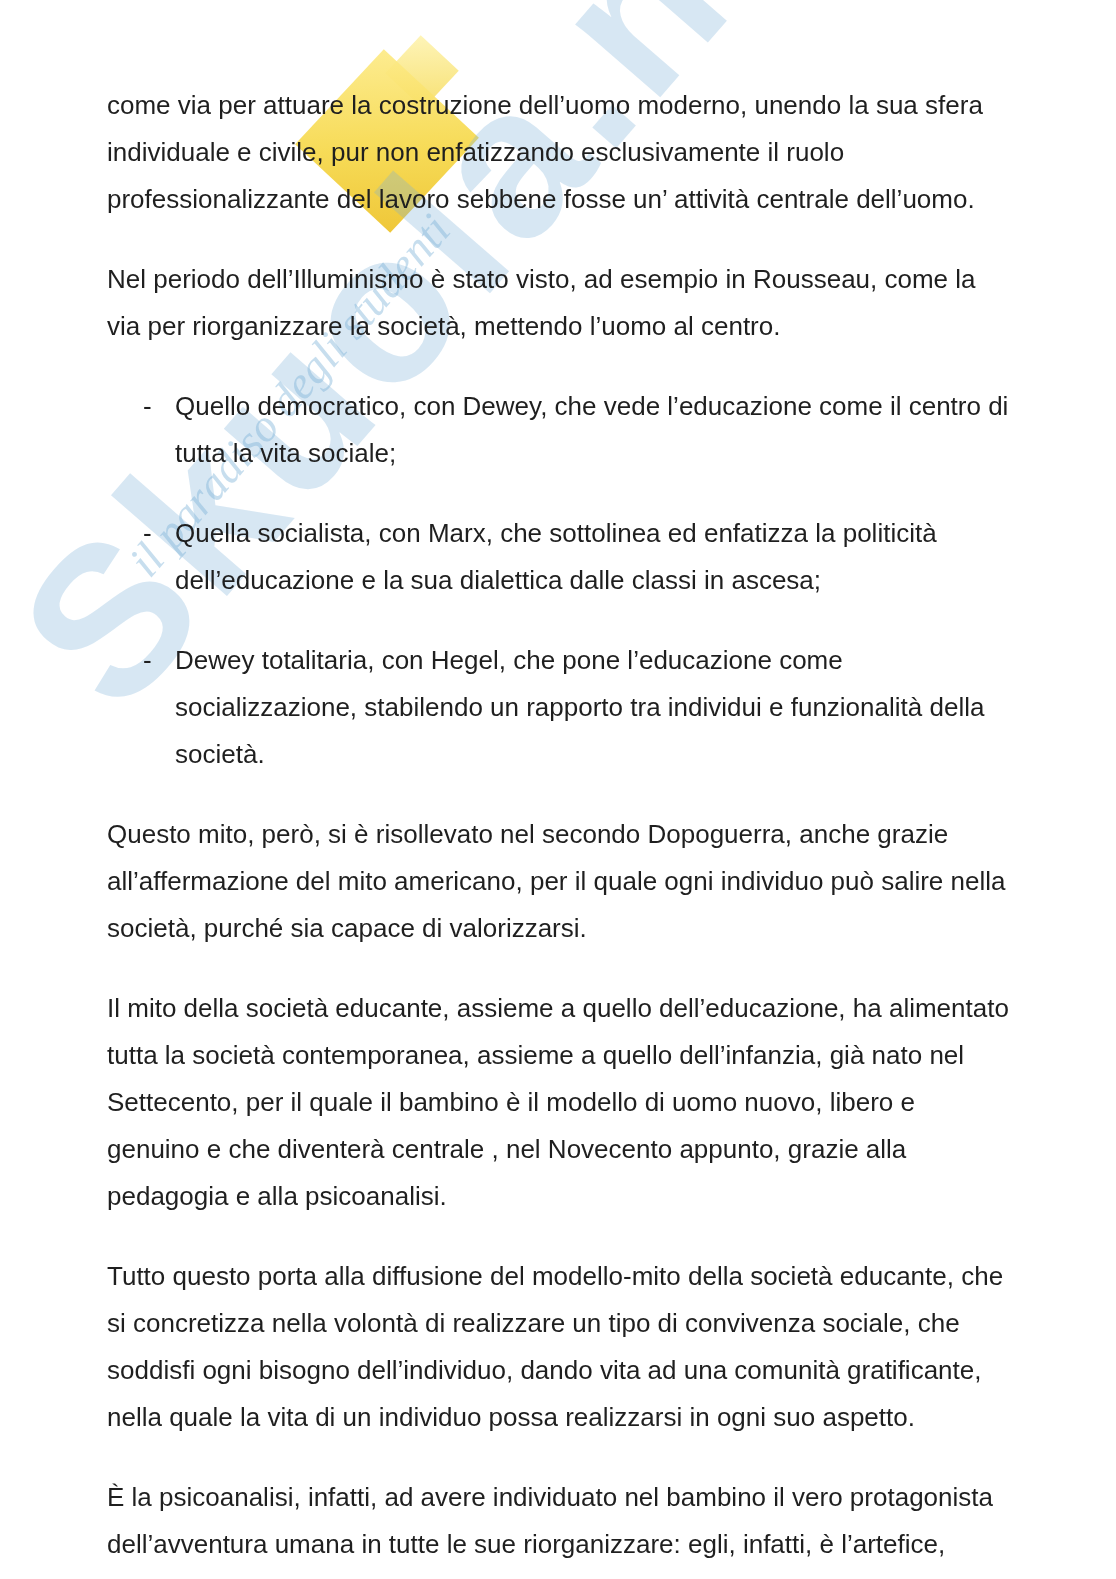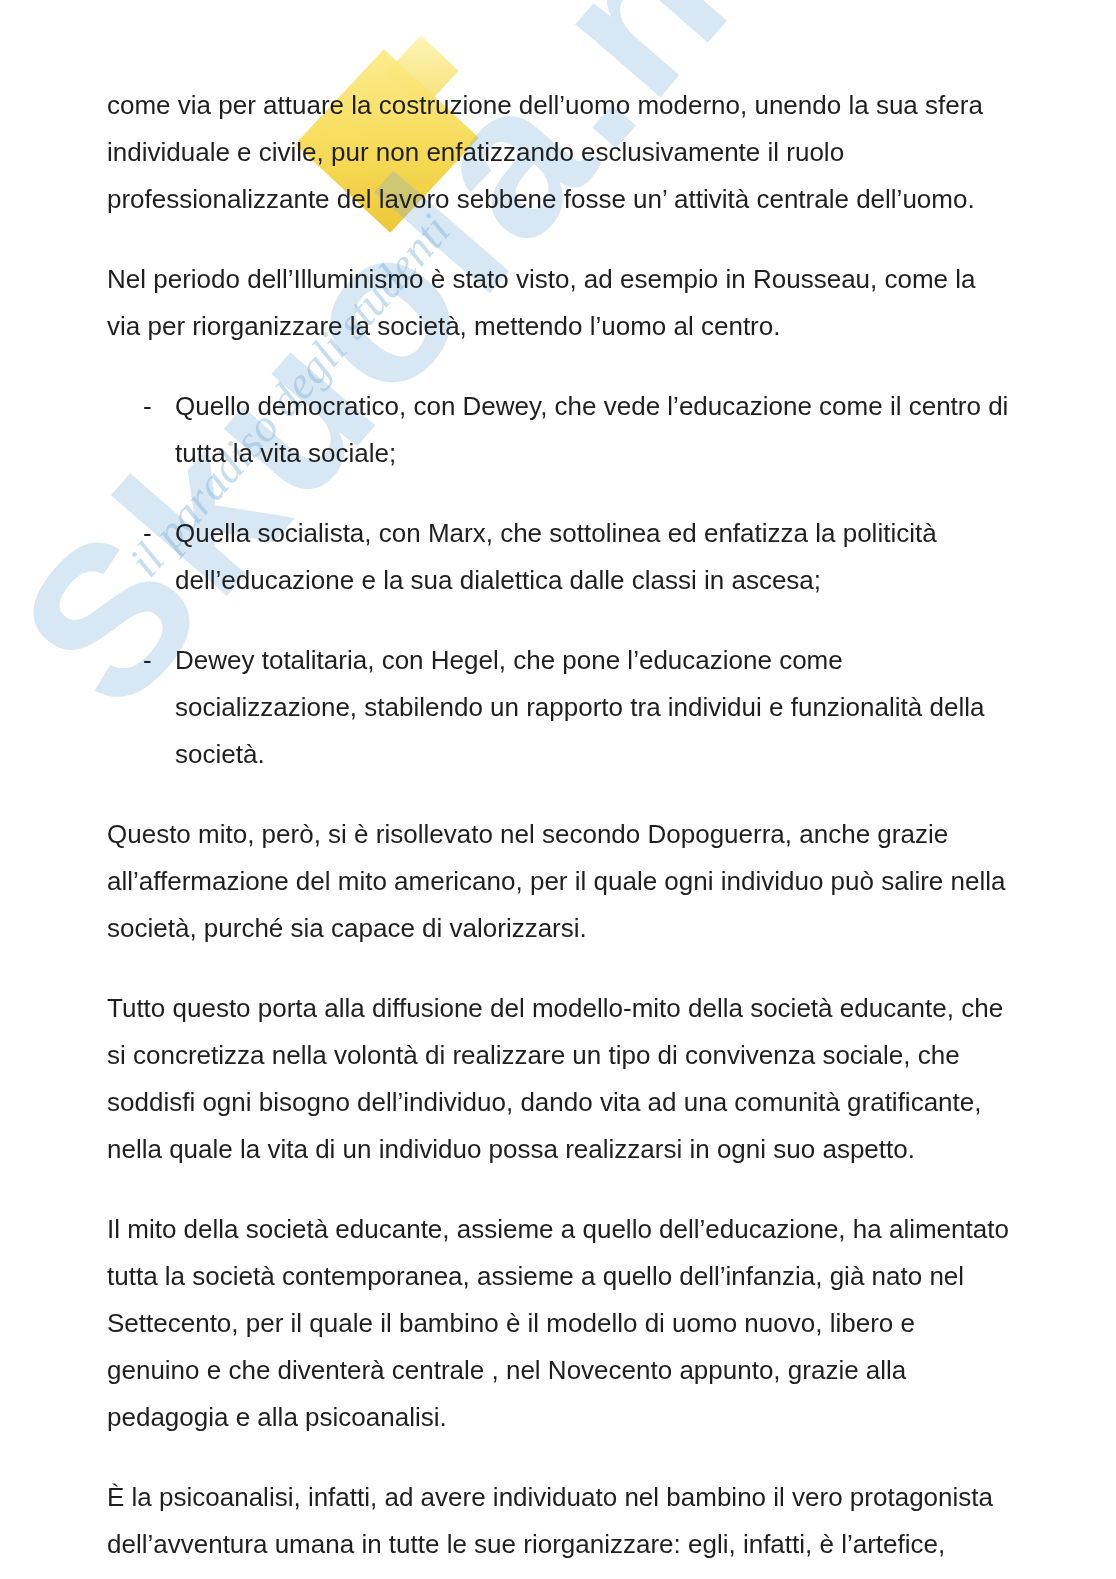--- a/index.html
+++ b/index.html
@@ -80,17 +80,17 @@
       <span class="marker">-</span>
       <span class="li-text">Quella socialista, con Marx, che sottolinea ed enfatizza la politicità dell’educazione e la sua dialettica dalle classi in ascesa;</span>
     </div>
     <div class="bullet-item">
       <span class="marker">-</span>
       <span class="li-text">Dewey totalitaria, con Hegel, che pone l’educazione come socializzazione, stabilendo un rapporto tra individui e funzionalità della società.</span>
     </div>
   </div>
 
   <p>Questo mito, però, si è risollevato nel secondo Dopoguerra, anche grazie all’affermazione del mito americano, per il quale ogni individuo può salire nella società, purché sia capace di valorizzarsi.</p>
+  <p>Il mito della società educante, assieme a quello dell’educazione, ha alimentato tutta la società contemporanea, assieme a quello dell’infanzia, già nato nel Settecento, per il quale il bambino è il modello di uomo nuovo, libero e genuino e che diventerà centrale , nel Novecento appunto, grazie alla pedagogia e alla psicoanalisi.</p>
   <p>Tutto questo porta alla diffusione del modello-mito della società educante, che si concretizza nella volontà di realizzare un tipo di convivenza sociale, che soddisfi ogni bisogno dell’individuo, dando vita ad una comunità gratificante, nella quale la vita di un individuo possa realizzarsi in ogni suo aspetto.</p>
-  <p>Il mito della società educante, assieme a quello dell’educazione, ha alimentato tutta la società contemporanea, assieme a quello dell’infanzia, già nato nel Settecento, per il quale il bambino è il modello di uomo nuovo, libero e genuino e che diventerà centrale , nel Novecento appunto, grazie alla pedagogia e alla psicoanalisi.</p>
   <p>È la psicoanalisi, infatti, ad avere individuato nel bambino il vero protagonista dell’avventura umana in tutte le sue riorganizzare: egli, infatti, è l’artefice, anche se inconscio, del soggetto ma è anche la matrice del suo riscatto. La psicoanalisi, quindi, ha enfatizzato il mito dell’infanzia.</p>
 
 </div>
 
 </body></html>

